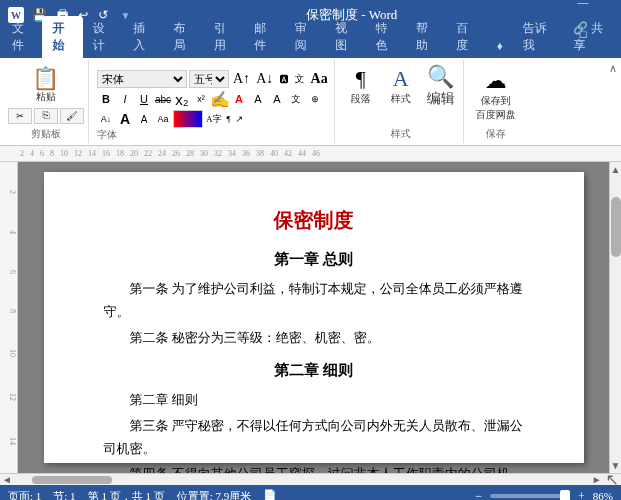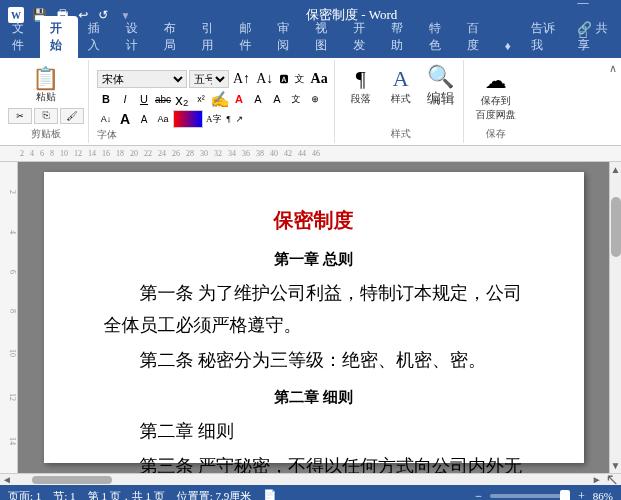--- a/index.html
+++ b/index.html
@@ -188,21 +188,21 @@
       margin-bottom: 8px;
     }
     .doc-chapter {
       text-align: center;
       font-size: 15px;
       font-weight: bold;
       margin: 8px 0 4px 0;
     }
     .doc-para {
       text-indent: 2em;
-      font-size: 18px;
+      font-size: 13px;
       line-height: 1.8;
       margin-bottom: 2px;
     }
     .scrollbar-v {
       width: 12px;
       background: #f0f0f0;
       border-left: 1px solid #ccc;
       display: flex;
       flex-direction: column;
       align-items: center;
@@ -301,30 +301,29 @@
     <button class="login-btn">登录</button>
     <span class="window-btn">—</span>
     <span class="window-btn">□</span>
     <span class="window-btn">✕</span>
   </div>
 </div>
 
 <div class="ribbon-tabs">
   <div class="ribbon-tab">文件</div>
   <div class="ribbon-tab active">开始</div>
+  <div class="ribbon-tab">设计</div>
   <div class="ribbon-tab">插入</div>
-  <div class="ribbon-tab">设计</div>
   <div class="ribbon-tab">布局</div>
   <div class="ribbon-tab">引用</div>
   <div class="ribbon-tab">邮件</div>
   <div class="ribbon-tab">审阅</div>
   <div class="ribbon-tab">视图</div>
-  <div class="ribbon-tab">开发</div>
+  <div class="ribbon-tab">特色</div>
   <div class="ribbon-tab">帮助</div>
-  <div class="ribbon-tab">特色</div>
   <div class="ribbon-tab">百度</div>
   <div class="ribbon-tab">♦</div>
   <div class="ribbon-tab">告诉我</div>
   <div class="ribbon-tab" style="margin-left:auto;">🔗 共享</div>
 </div>
 
 <div class="ribbon" style="position:relative;">
 
   <div class="ribbon-group" style="min-width:80px;">
     <div class="ribbon-group-content">

